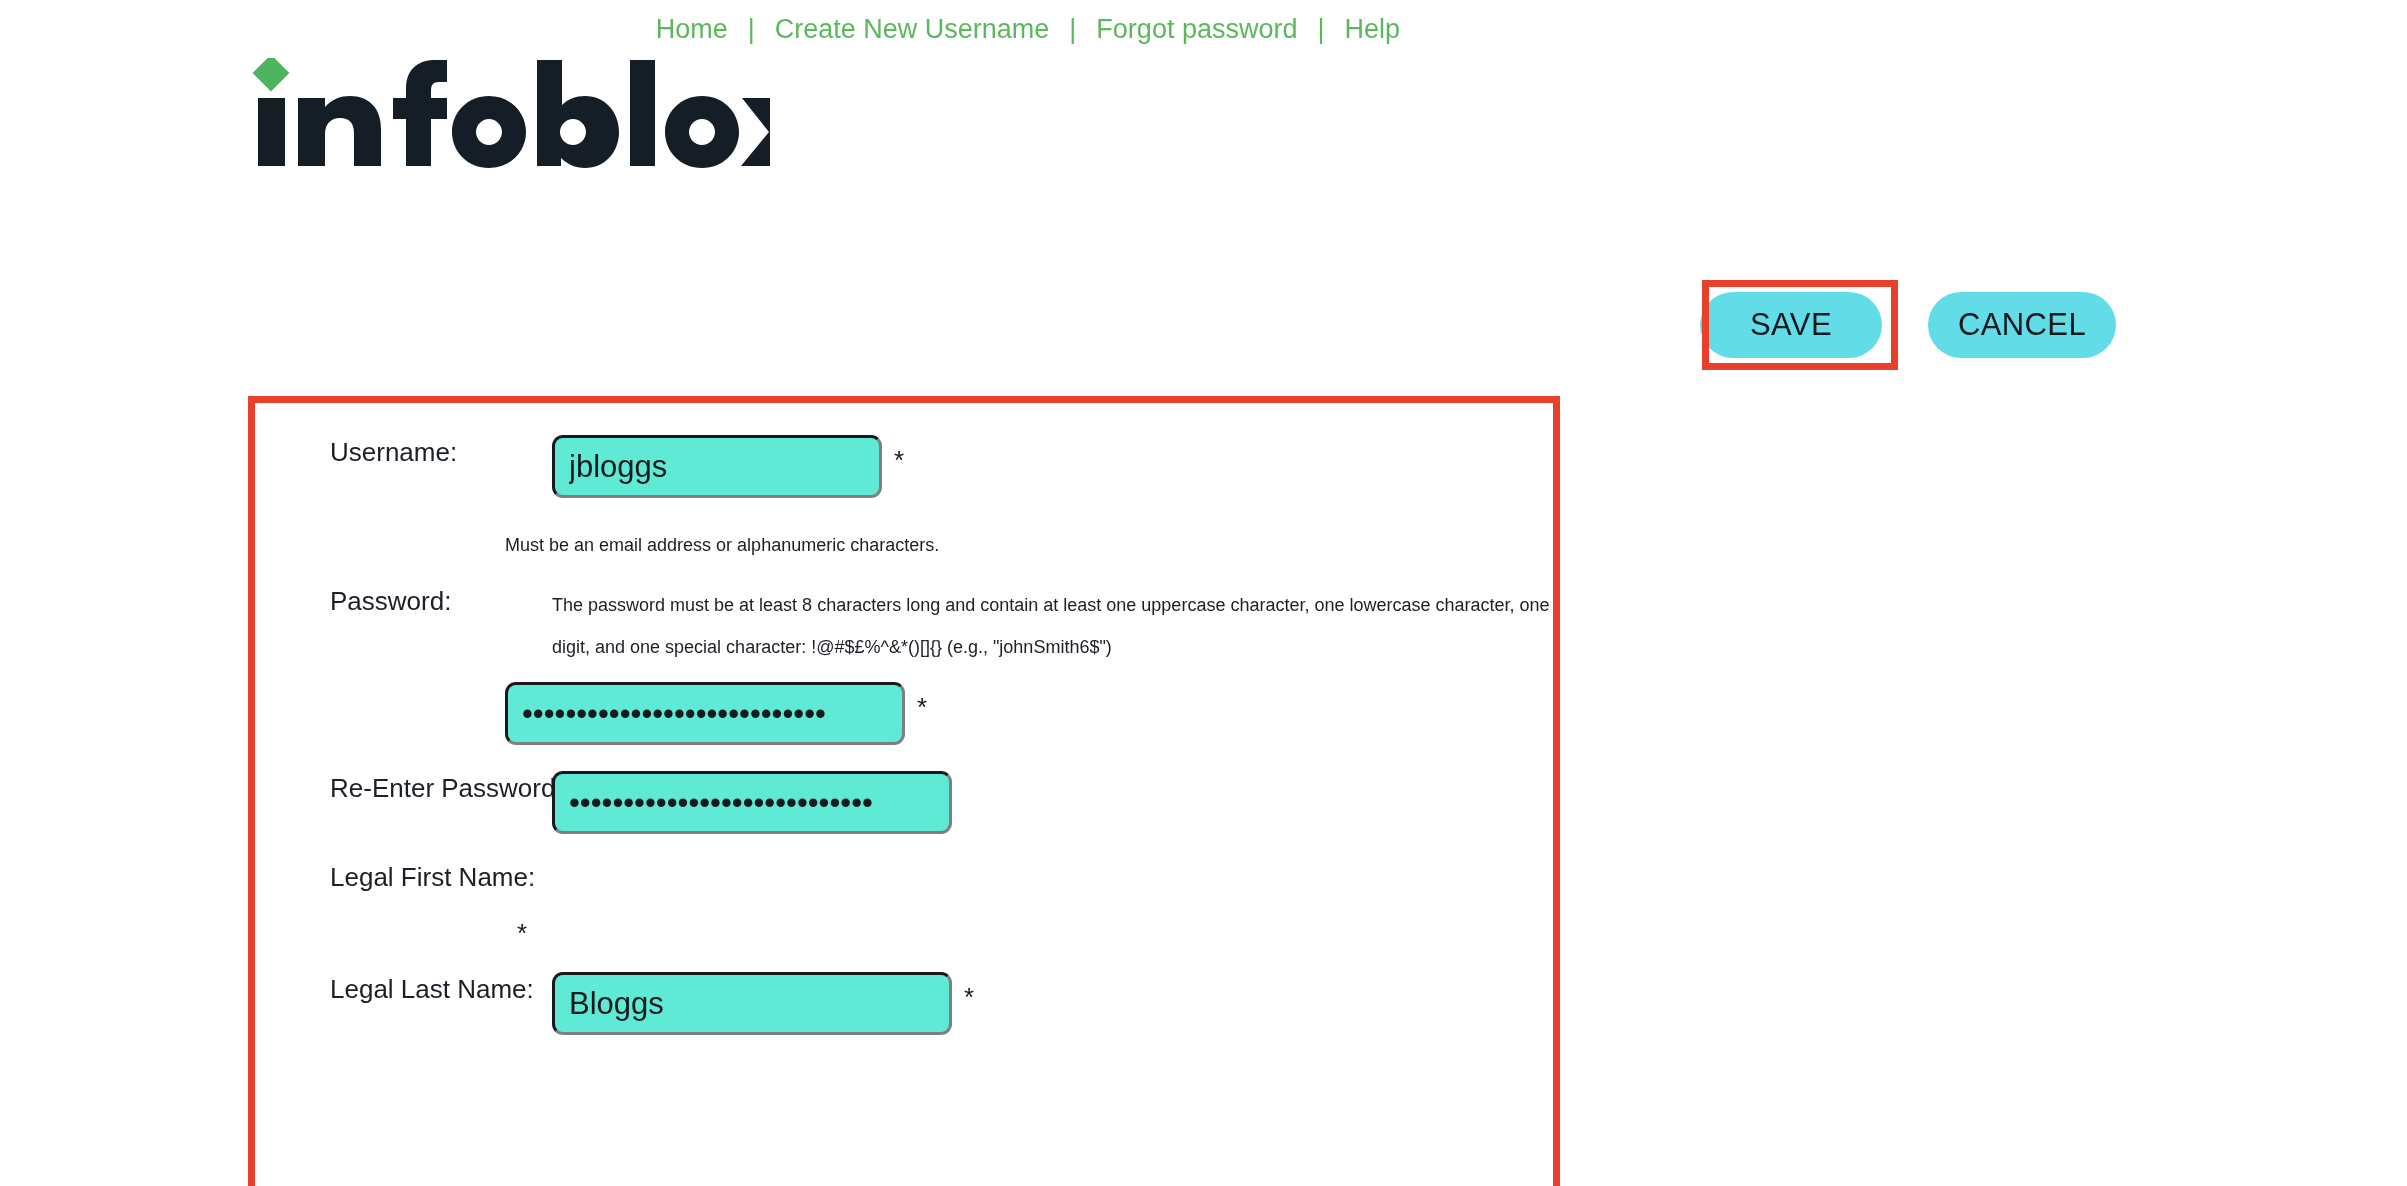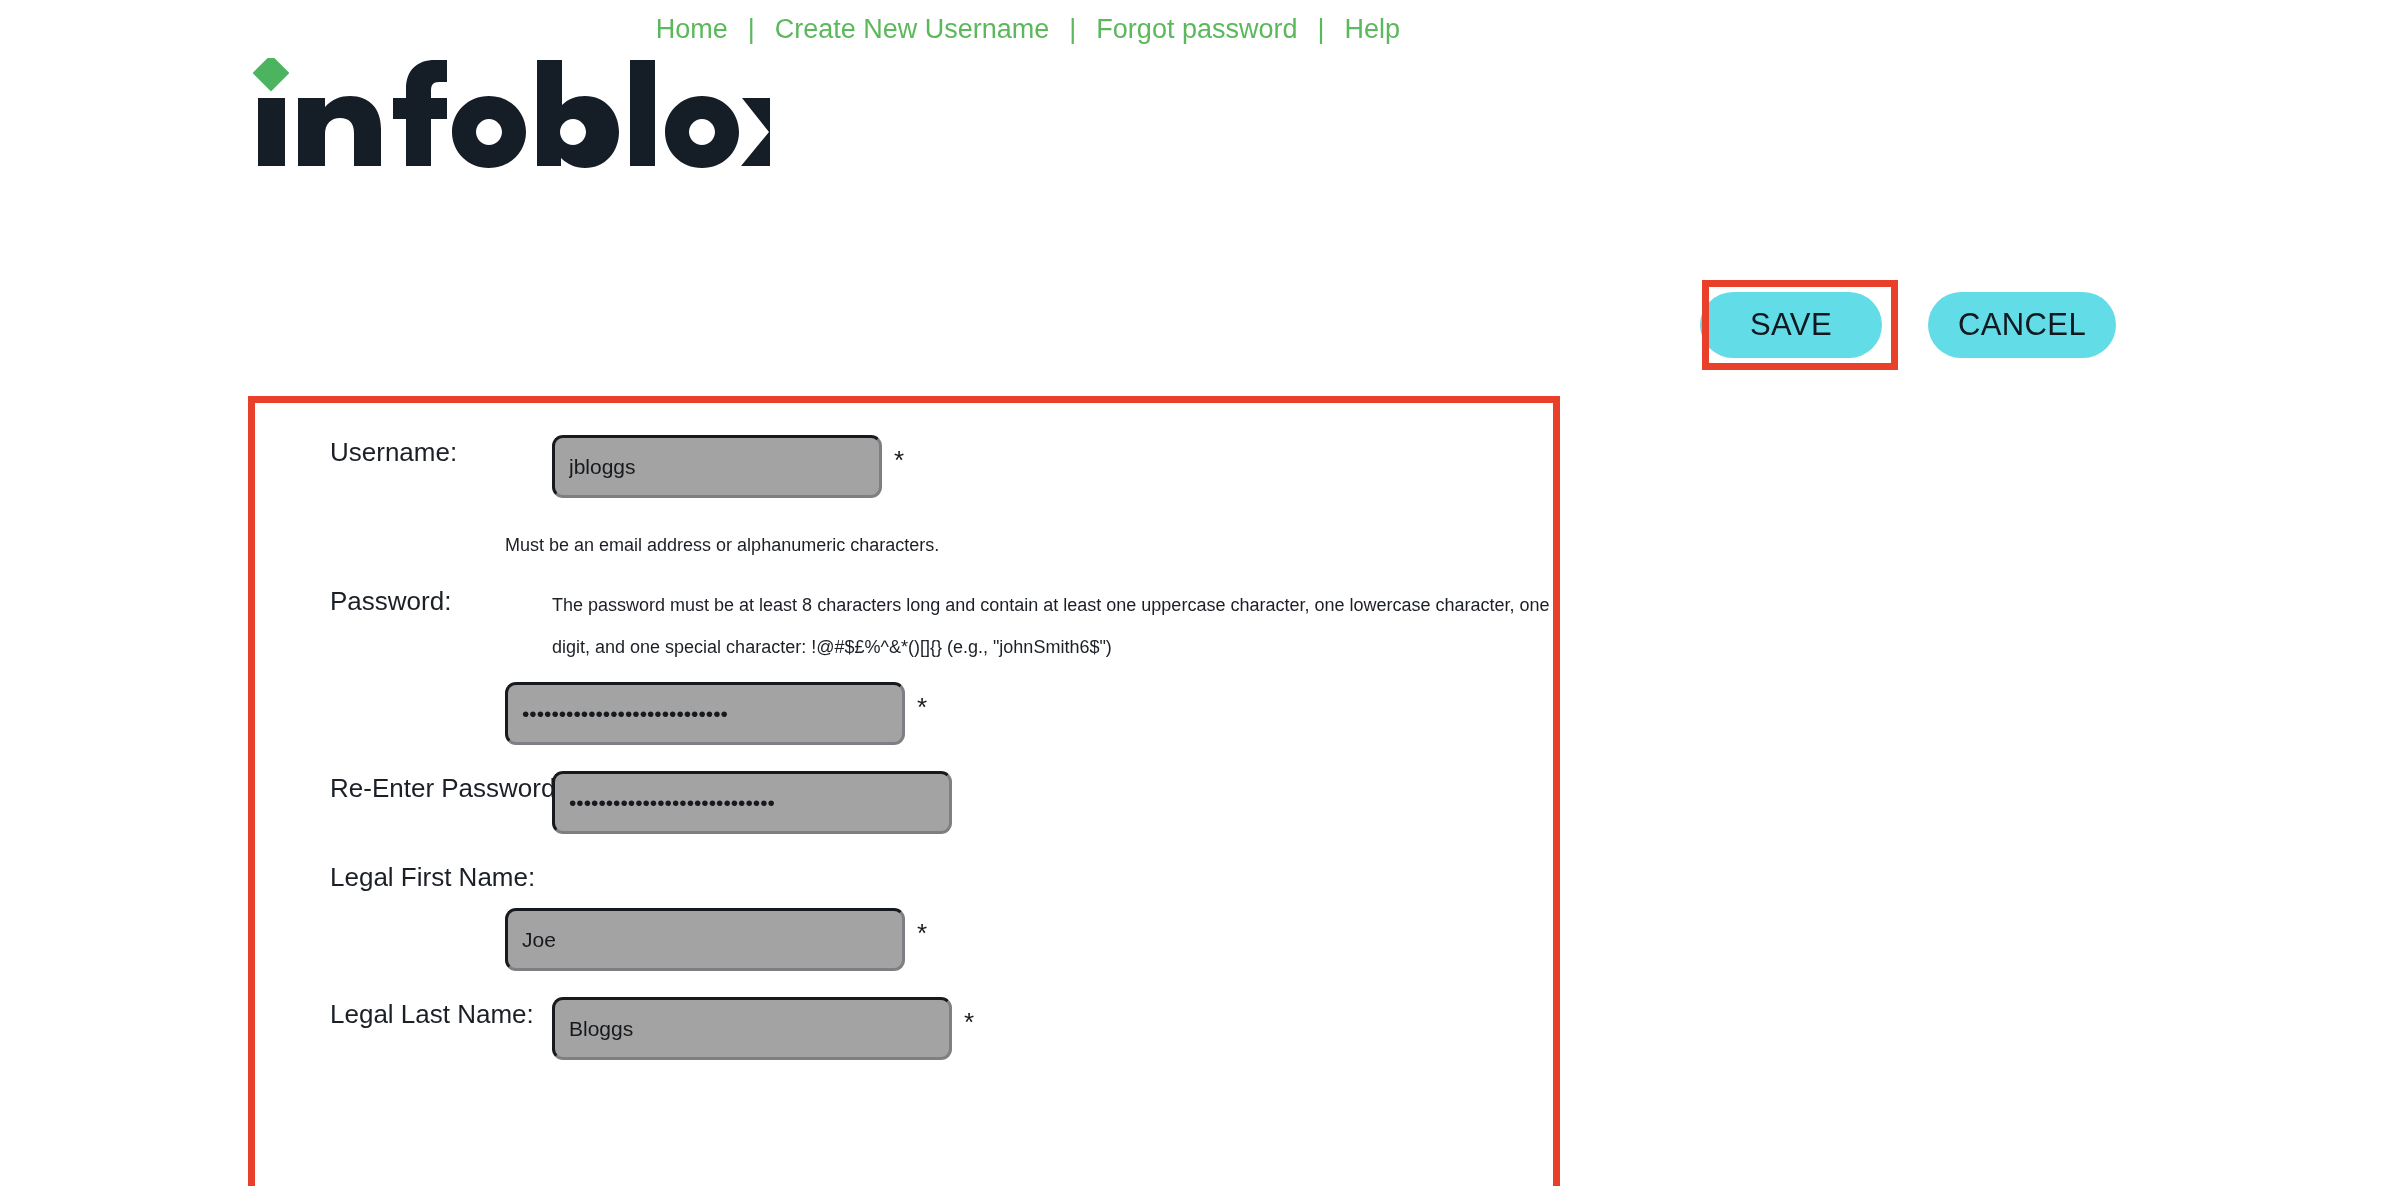--- a/index.html
+++ b/index.html
@@ -121,28 +121,28 @@
     line-height: 34px;
     white-space: nowrap;
   }
   .fieldcol {
     flex: 1 1 auto;
     display: flex;
     align-items: flex-start;
   }
 
   .txtinput {
-    background: #a3a3a3;
+    background: #5eead4;
     border-top: 3px solid #16191d;
     border-left: 3px solid #16191d;
     border-right: 3px solid #7d7f83;
     border-bottom: 3px solid #7d7f83;
     border-radius: 11px;
     font-family: "Liberation Sans", sans-serif;
-    font-size: 21px;
+    font-size: 31px;
     color: #16191d;
     padding: 0 14px;
     box-sizing: border-box;
     outline: none;
   }
   .in-username { width: 330px; height: 63px; }
   .in-pwd      { width: 400px; height: 63px; }
   .in-name     { width: 400px; height: 63px; }
 
   .req {
@@ -253,21 +253,20 @@
       </div>
     </div>
 
     <div class="row mt-md">
       <div class="lbl">Legal First Name:</div>
     </div>
 
     <div class="helprow mt-lg">
       <div class="spacerlbl"></div>
       <div class="fieldcol">
-        <input class="txtinput in-name" type="text" value="Joe" style="">
         <span class="req">*</span>
       </div>
     </div>
 
     <div class="row mt-md">
       <div class="lbl">Legal Last Name:</div>
       <div class="fieldcol">
         <input class="txtinput in-name" type="text" value="Bloggs" style="">
         <span class="req">*</span>
       </div>

